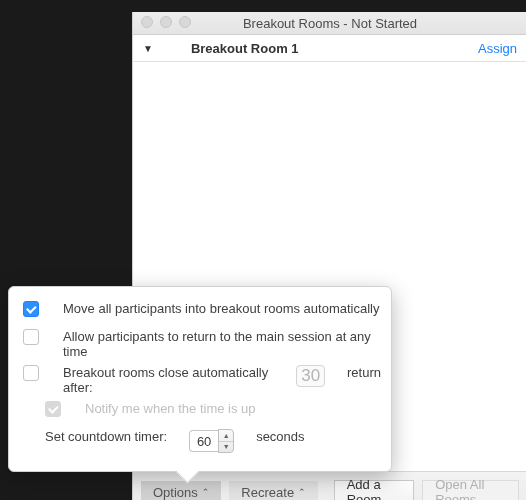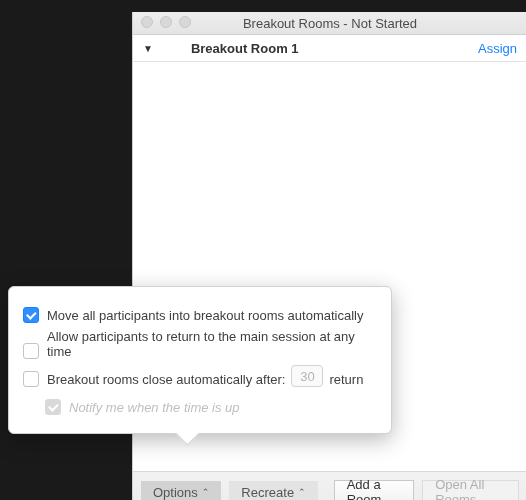--- a/index.html
+++ b/index.html
@@ -145,30 +145,30 @@
     left: 170px;
     width: 16px;
     height: 16px;
     background: #ffffff;
     border-right: 1px solid #d1d1d1;
     border-bottom: 1px solid #d1d1d1;
     transform: rotate(45deg);
   }
   .opt-row {
     display: flex;
-    align-items: flex-end;
+    align-items: flex-start;
     min-height: 22px;
     margin-bottom: 6px;
     color: #404040;
     font-size: 13px;
+    gap: 16px;
   }
   .opt-row.sub {
     padding-left: 22px;
     color: #bfbfbf;
-    font-style: italic;
   }
   .opt-row.sub .chk {
     border-color: #e1e1e1;
     background: #f5f5f5;
   }
   .chk {
     width: 14px;
     height: 14px;
     border: 1px solid #c4c4c4;
     border-radius: 3px;
@@ -192,21 +192,21 @@
     transform: rotate(45deg) translate(-0.5px,-1px);
   }
   .num-input {
     width: 30px;
     height: 20px;
     border: 1px solid #d4d4d4;
     background: #fafafa;
     border-radius: 4px;
     text-align: center;
     color: #b5b5b5;
-    font-size: 13px;
+    font-size: 17px;
     margin: 0 6px;
     display: inline-flex;
     align-items: center;
     justify-content: center;
   }
   .stepper-wrap {
     display: inline-flex;
     align-items: center;
     margin: 0 6px;
   }
@@ -304,14 +304,25 @@
     <span class="num-input">30</span>
     <span>return</span>
   </div>
 
   <div class="opt-row sub">
     <span class="chk checked" style="background:#d9d9d9;border-color:#d9d9d9"></span>
     <span>Notify me when the time is up</span>
   </div>
 
 
+  <div class="opt-row" style="padding-left:22px">
+    <span>Set countdown timer:</span>
+    <span class="stepper-wrap">
+      <span class="stepper-val">60</span>
+      <span class="stepper-btns">
+        <div>▲</div>
+        <div>▼</div>
+      </span>
+    </span>
+    <span>seconds</span>
+  </div>
 
 </div>
 
 </body></html>

